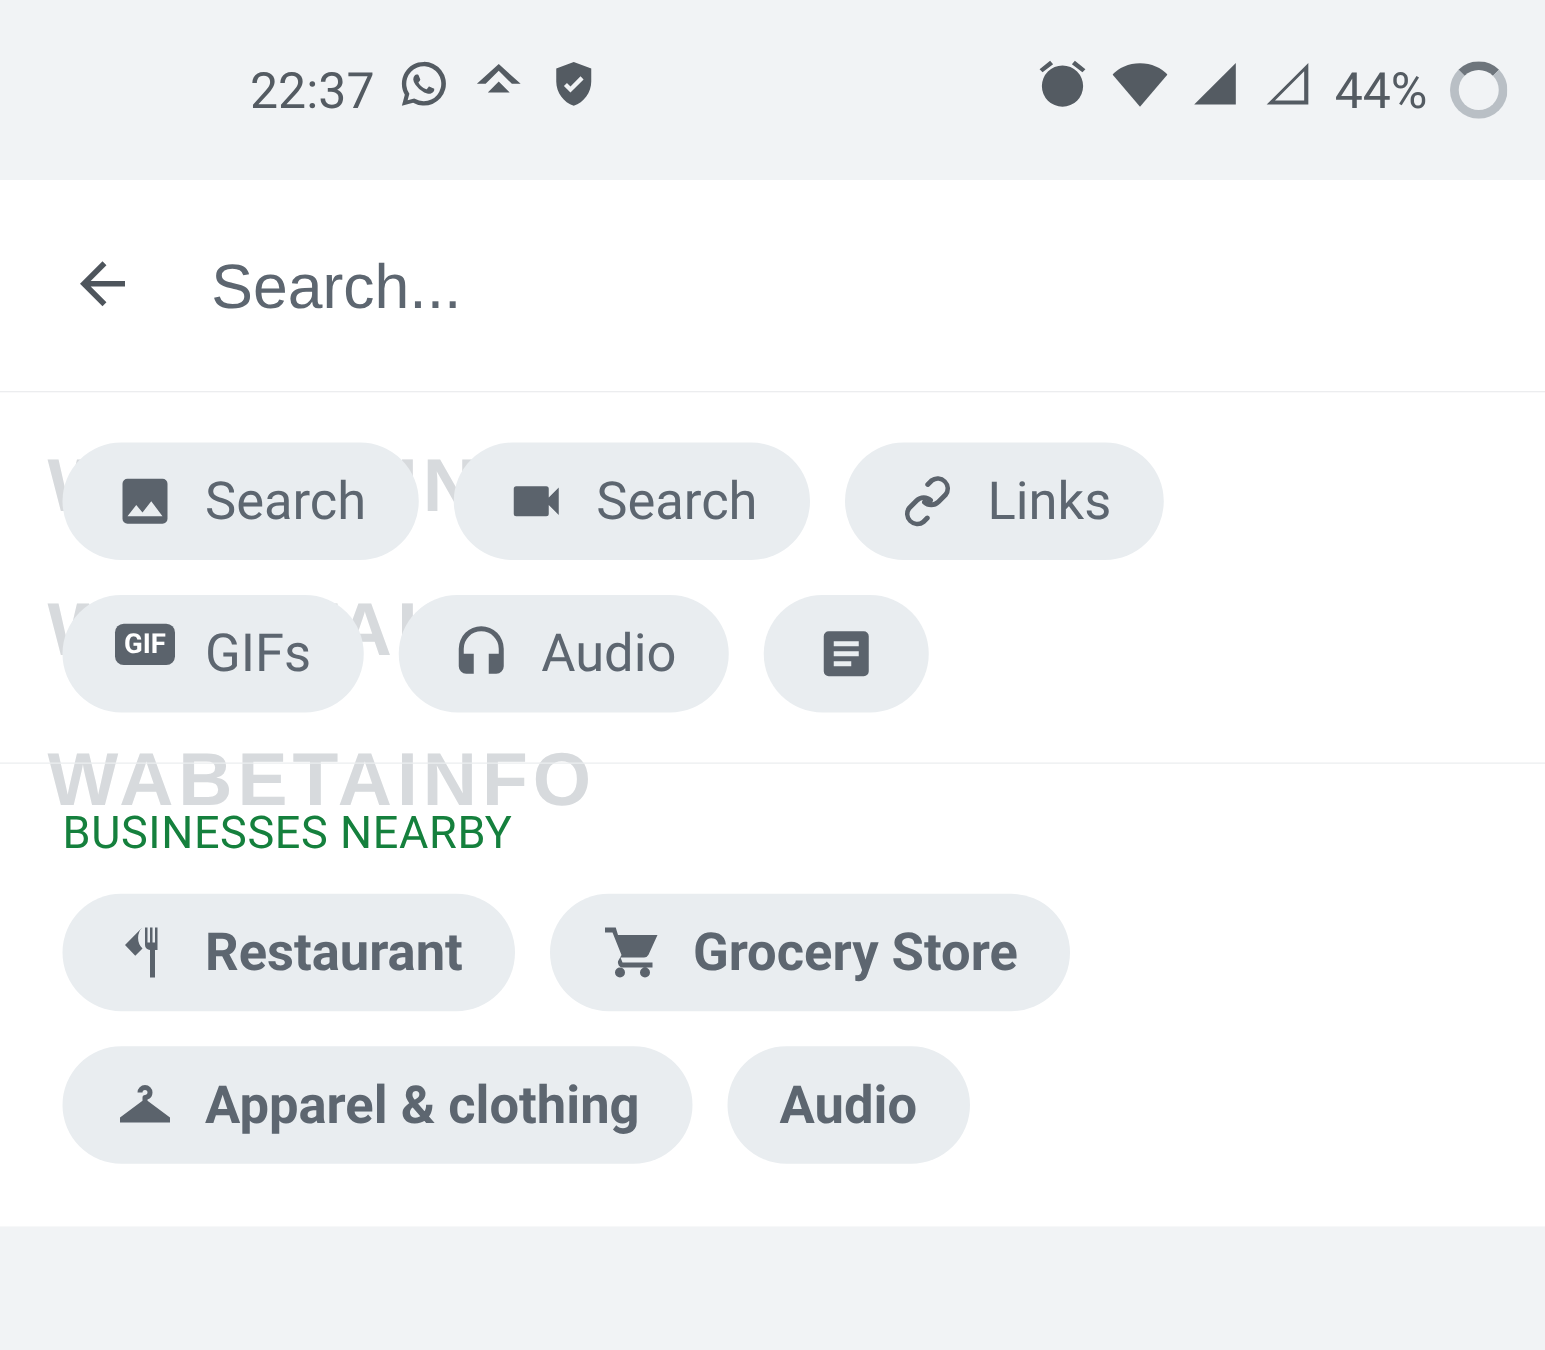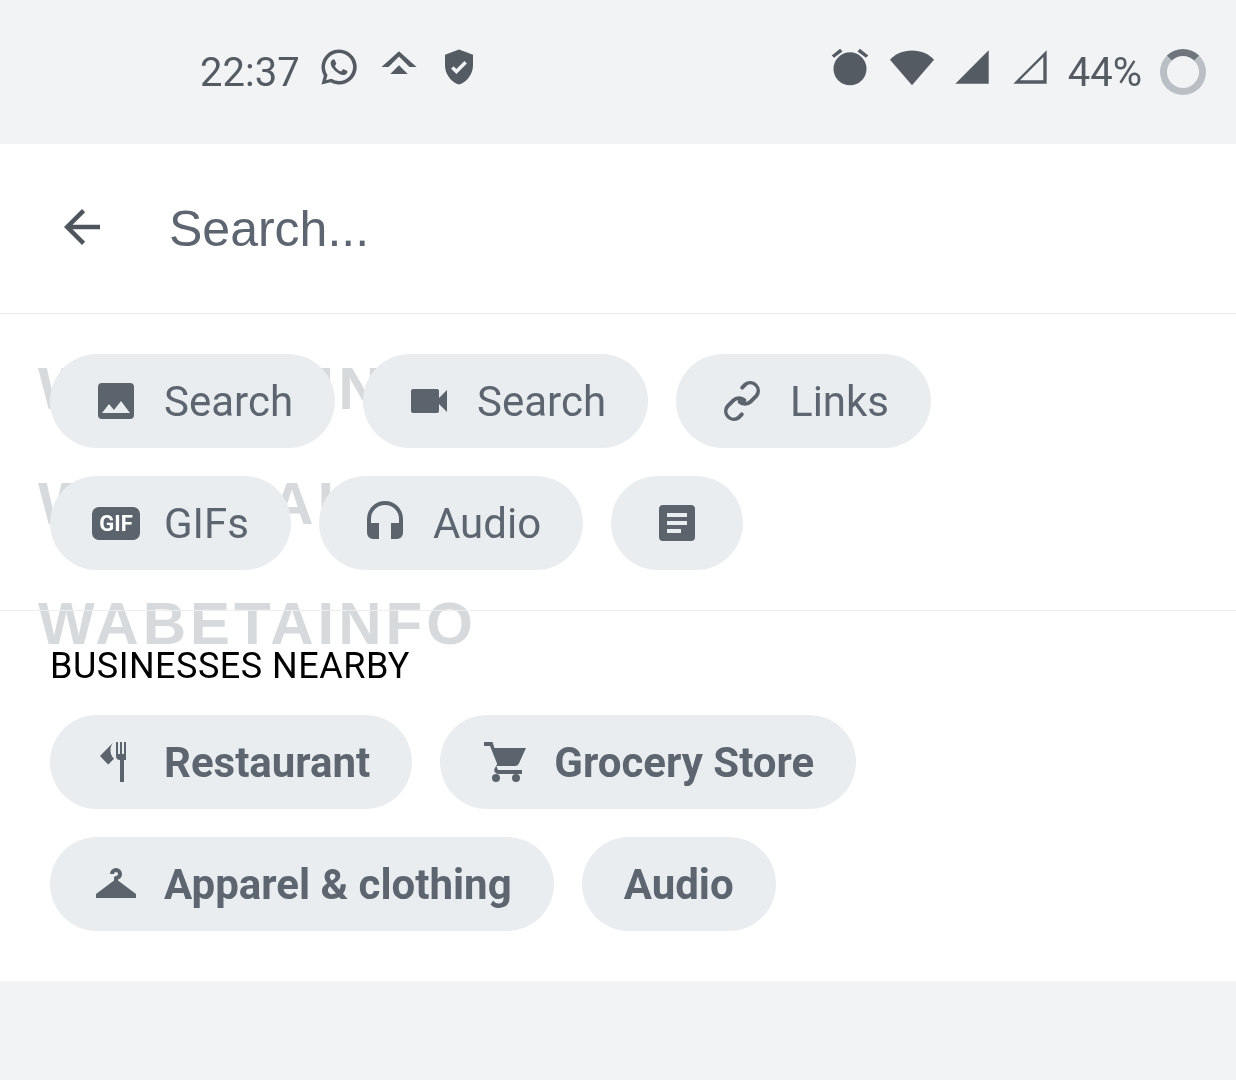--- a/index.html
+++ b/index.html
@@ -62,25 +62,25 @@
     border-radius: 55px;
     height: 94px;
     display: inline-flex;
     align-items: center;
     padding: 0 42px;
     gap: 24px;
     color: #5d6670;
     font-size: 42px;
     cursor: pointer;
   }
-  .chip-icon { width: 48px; height: 48px; display:flex; align-items:center; justify-content:center; }
+  .chip-icon { width: 48px; height: 48px; display:flex; align-items:flex-start; justify-content:center; }
   .chip-icon svg { fill: #5b636c; width: 48px; height: 48px; }
   .section-header {
     padding: 34px 50px 10px 50px;
-    color: #000000;
+    color: #15803d;
     font-size: 36px;
     letter-spacing: 0.5px;
   }
   .chips2 {
     padding: 18px 50px 50px 50px;
     display: flex;
     flex-wrap: wrap;
     gap: 28px;
     font-weight: bold;
   }

